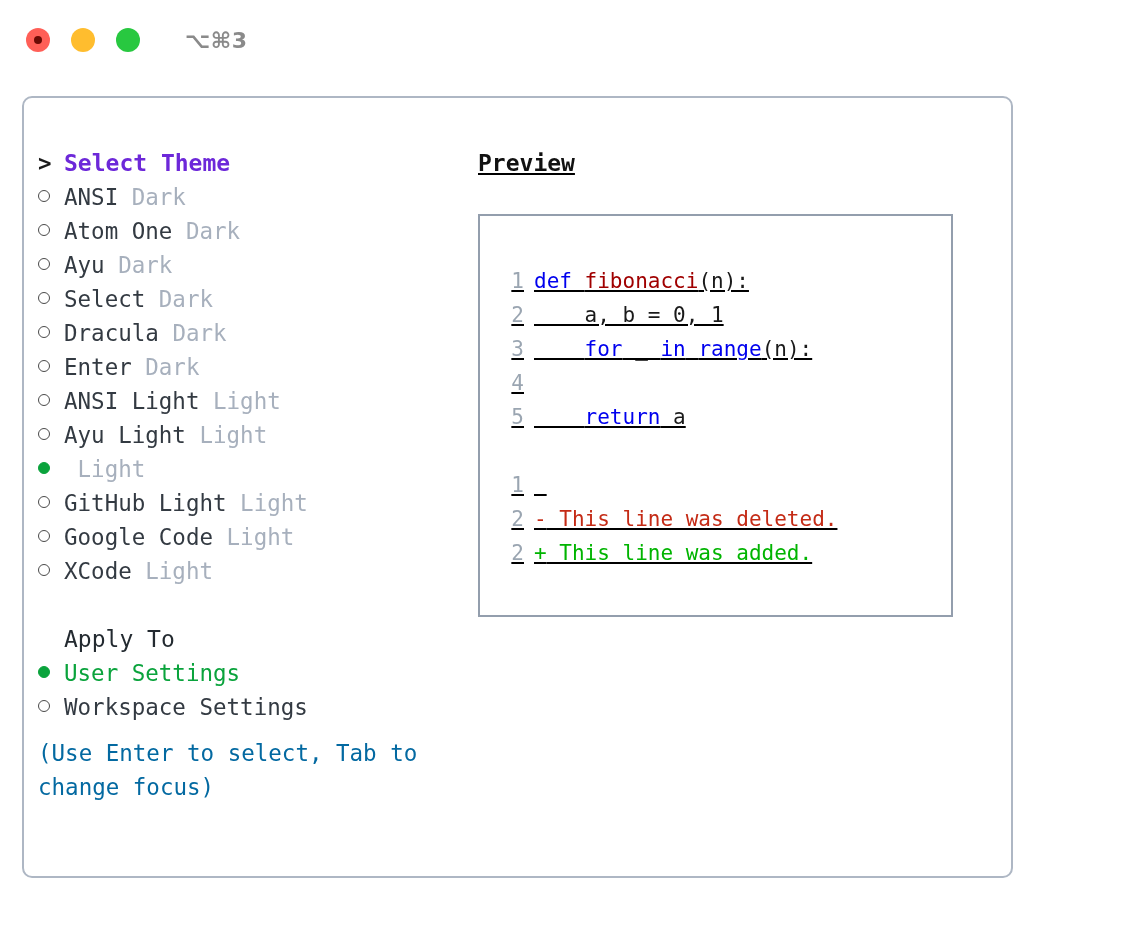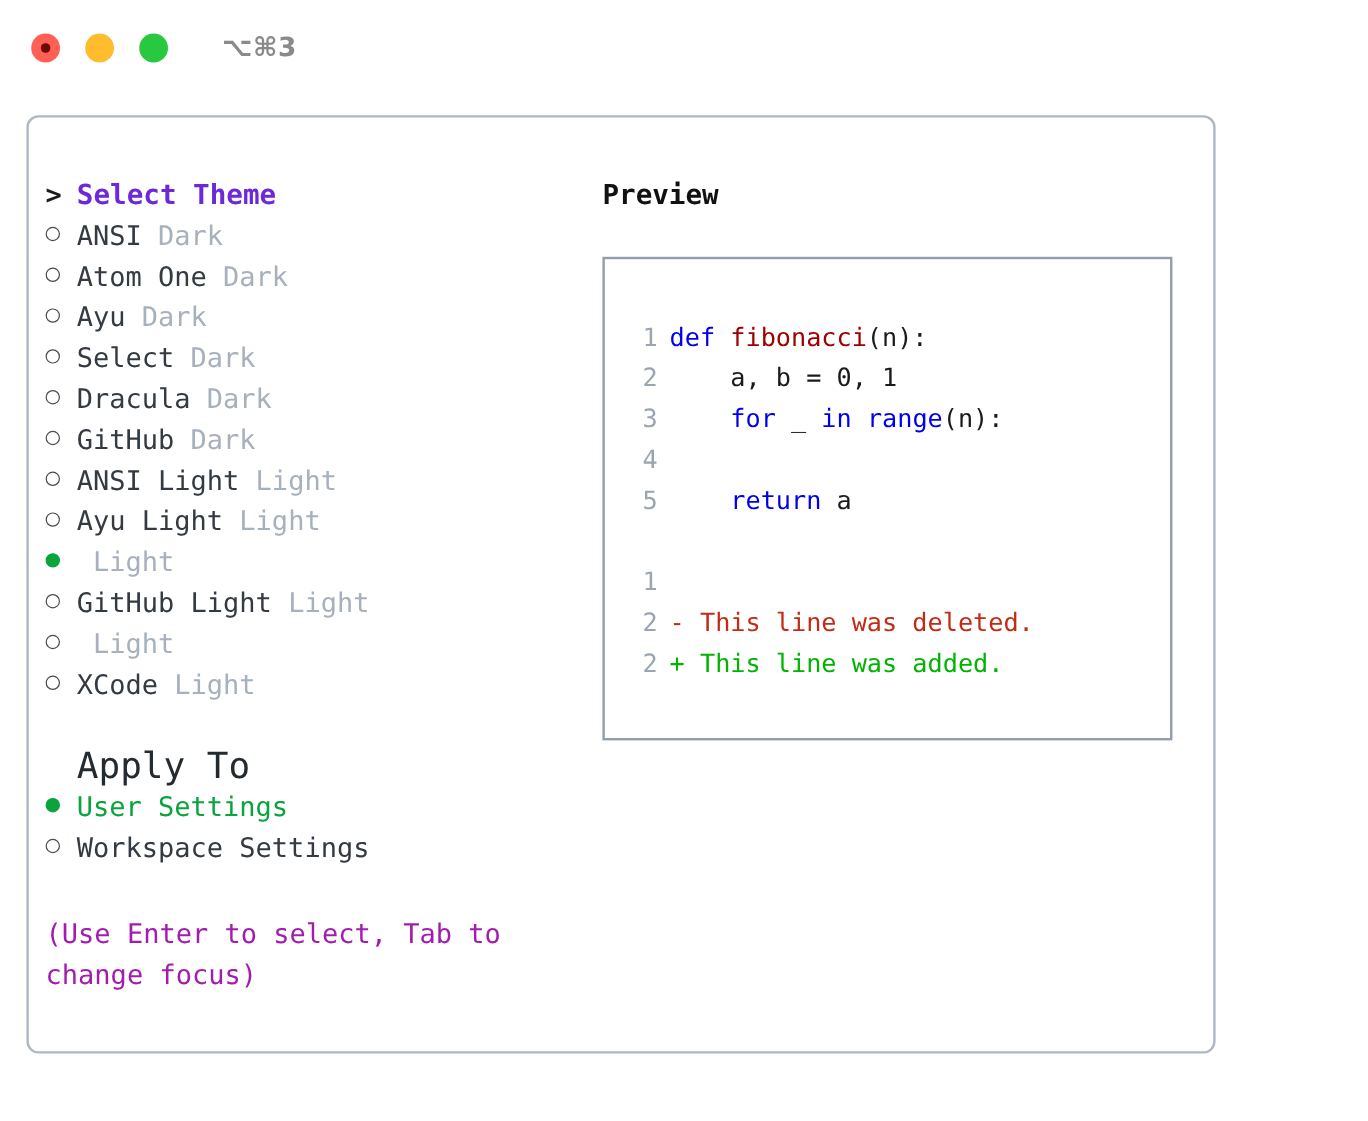--- a/index.html
+++ b/index.html
@@ -151,40 +151,41 @@
     color: #a7b0bd;
   }
   .list-line.selected .theme-kind {
     color: #a7b0bd;
   }
 
   .spacer-line { height: 34px; }
 
   #apply-to-header {
     color: #232a30;
-    font-size: 30px;
+    font-size: 23px;
   }
 
   .apply-name { color: #333a42; }
   .list-line.selected .apply-name { color: #0aa33c; }
 
   #hint-text {
-    margin-top: 38px;
-    color: #a21caf;
+    margin-top: 12px;
+    color: #0369a1;
     font-size: 22.5px;
     line-height: 34px;
     width: 400px;
   }
 
   
   #preview-column {
     position: absolute;
-    left: 478px;
+    left: 454px;
     top: 48px;
     width: 492px;
+    text-decoration: underline;
   }
   #preview-heading {
     font-size: 23px;
     font-weight: 700;
     color: #111111;
     line-height: 34px;
   }
 
   #preview-box {
     margin-top: 34px;
@@ -244,26 +245,26 @@
           <span class="marker marker-caret">&gt;</span>
           <span id="select-theme-header">Select Theme</span>
         </div>
 
         <div id="theme-list">
             <div class="list-line"><span class="marker"><span class="radio-dot"></span></span><span class="theme-name">ANSI</span><span class="theme-kind"> </span><span class="theme-kind">Dark</span></div>
             <div class="list-line"><span class="marker"><span class="radio-dot"></span></span><span class="theme-name">Atom One</span><span class="theme-kind"> </span><span class="theme-kind">Dark</span></div>
             <div class="list-line"><span class="marker"><span class="radio-dot"></span></span><span class="theme-name">Ayu</span><span class="theme-kind"> </span><span class="theme-kind">Dark</span></div>
             <div class="list-line"><span class="marker"><span class="radio-dot"></span></span><span class="theme-name">Select</span><span class="theme-kind"> </span><span class="theme-kind">Dark</span></div>
             <div class="list-line"><span class="marker"><span class="radio-dot"></span></span><span class="theme-name">Dracula</span><span class="theme-kind"> </span><span class="theme-kind">Dark</span></div>
-            <div class="list-line"><span class="marker"><span class="radio-dot"></span></span><span class="theme-name">GitHub</span><span class="theme-kind"> </span><span class="theme-kind">Dark</span></div>
+            <div class="list-line"><span class="marker"><span class="radio-dot"></span></span><span class="theme-name">Enter</span><span class="theme-kind"> </span><span class="theme-kind">Dark</span></div>
             <div class="list-line"><span class="marker"><span class="radio-dot"></span></span><span class="theme-name">ANSI Light</span><span class="theme-kind"> </span><span class="theme-kind">Light</span></div>
             <div class="list-line"><span class="marker"><span class="radio-dot"></span></span><span class="theme-name">Ayu Light</span><span class="theme-kind"> </span><span class="theme-kind">Light</span></div>
             <div class="list-line selected"><span class="marker"><span class="radio-dot selected"></span></span><span class="theme-kind"> </span><span class="theme-kind">Light</span></div>
             <div class="list-line"><span class="marker"><span class="radio-dot"></span></span><span class="theme-name">GitHub Light</span><span class="theme-kind"> </span><span class="theme-kind">Light</span></div>
-            <div class="list-line"><span class="marker"><span class="radio-dot"></span></span><span class="theme-kind"> </span><span class="theme-kind">Light</span></div>
+            <div class="list-line"><span class="marker"><span class="radio-dot"></span></span><span class="theme-name">Google Code</span><span class="theme-kind"> </span><span class="theme-kind">Light</span></div>
             <div class="list-line"><span class="marker"><span class="radio-dot"></span></span><span class="theme-name">XCode</span><span class="theme-kind"> </span><span class="theme-kind">Light</span></div>
           </div>
 
         <div class="spacer-line"></div>
 
         <div class="list-line">
           <span class="marker marker-empty">○</span>
           <span id="apply-to-header">Apply To</span>
         </div>
 

